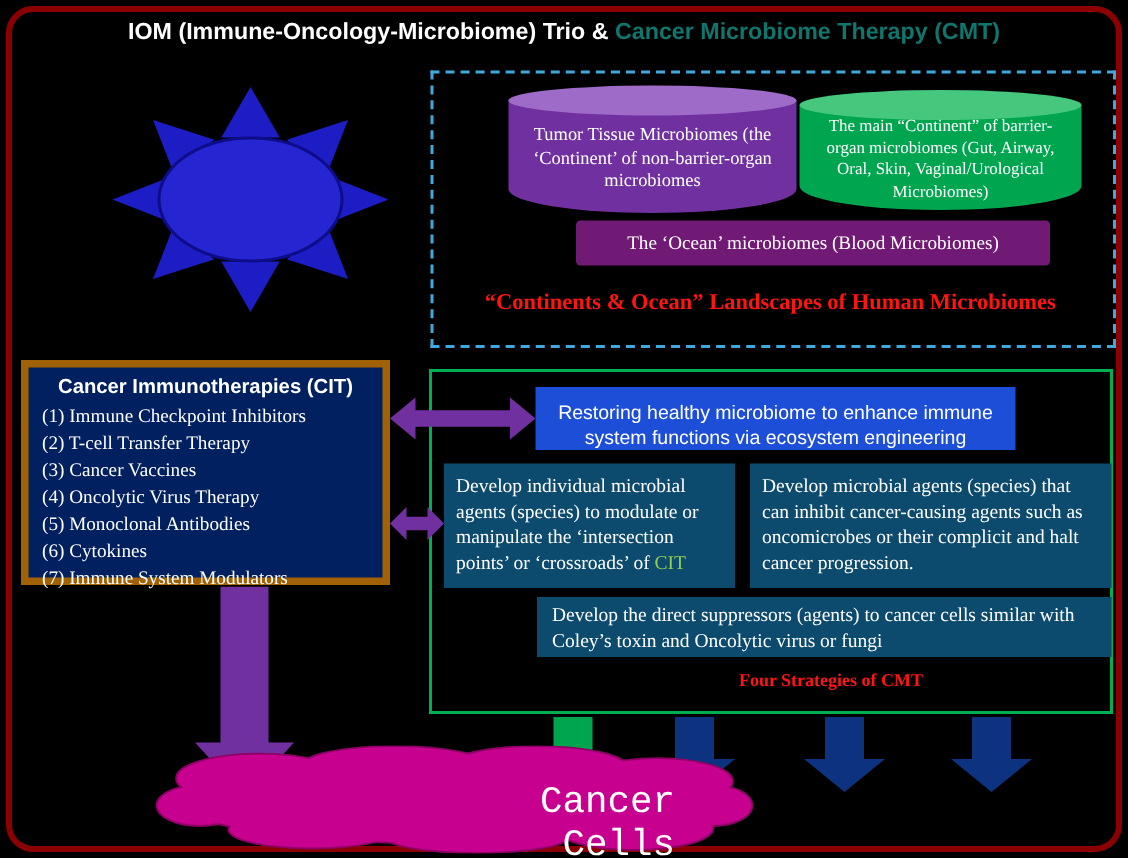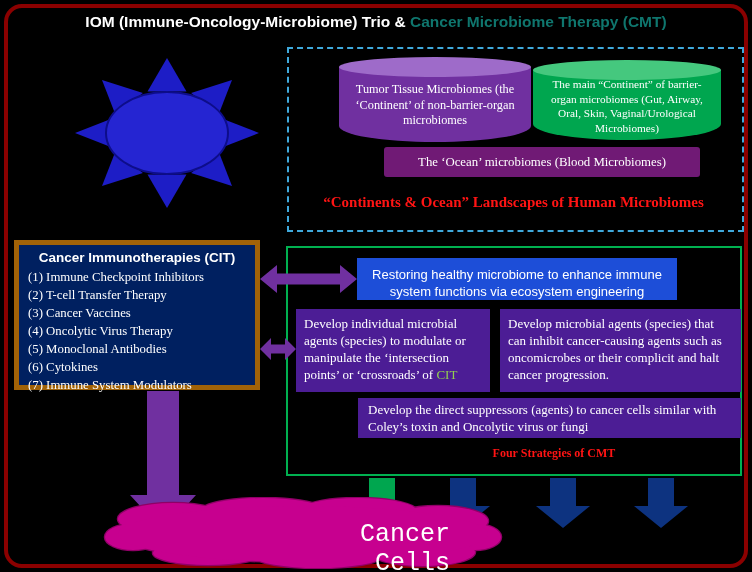--- a/index.html
+++ b/index.html
@@ -40,21 +40,21 @@
   .cit-title{margin-top:5px;text-align:center;font-family:"Liberation Sans",sans-serif;
              font-weight:bold;font-size:13.5px;}
   .cit-list{margin-top:3px;padding-left:9px;font-size:12.8px;line-height:18px;}
 
   
   .cmt-panel{left:286px;top:246px;width:456px;height:230px;border:2px solid #00B050;box-sizing:border-box;}
   .restore-box{left:357px;top:258px;width:320px;height:42px;background:#1d4ed8;color:#fff;
                display:flex;align-items:flex-end;justify-content:center;text-align:center;
                font-family:"Liberation Sans",sans-serif;font-size:13px;line-height:17px;padding:0 8px;
                box-sizing:border-box;}
-  .strategy-box{background:#4c1d95;color:#fff;font-size:13px;line-height:17px;
+  .strategy-box{background:#0c4a6e;color:#fff;font-size:13px;line-height:17px;
                 padding:6px 8px;box-sizing:border-box;}
   .s1{left:296px;top:309px;width:194px;height:83px;}
   .s2{left:500px;top:309px;width:241px;height:83px;}
   .s3{left:358px;top:398px;width:383px;height:40px;text-align:left;padding:3px 10px;}
   .hl{color:#92D050;}
   .cmt-caption{left:404px;top:446px;width:300px;text-align:center;color:#FF1414;
                font-weight:bold;font-size:12px;}
 
   
   .cancer-label{left:270px;top:520px;width:180px;text-align:right;color:#fff;

